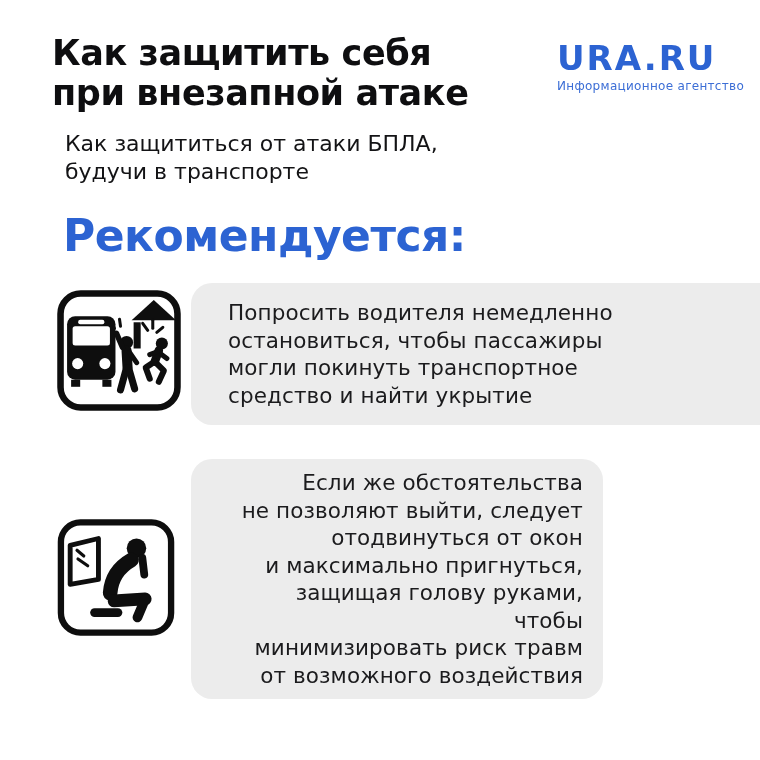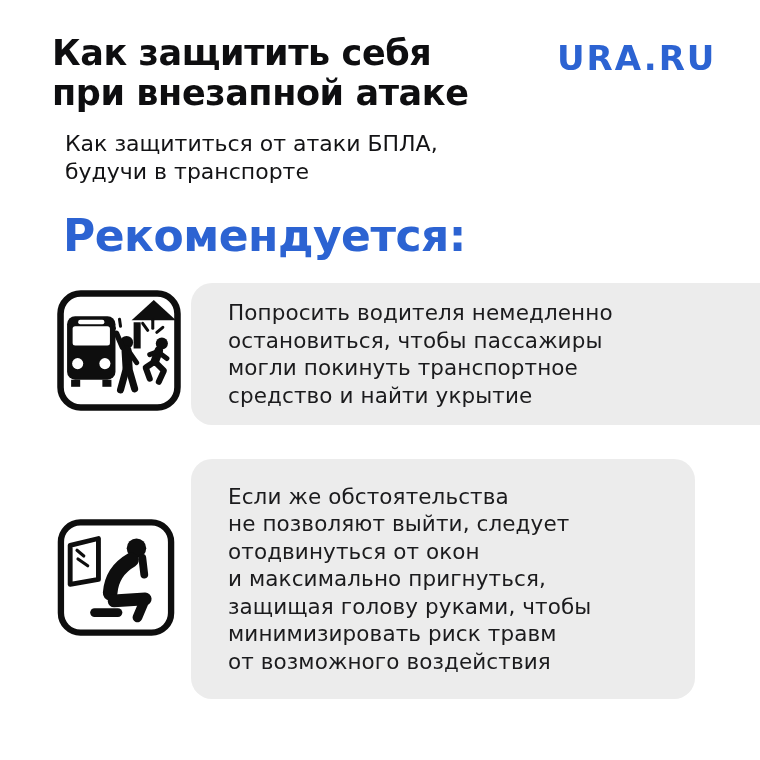--- a/index.html
+++ b/index.html
@@ -78,21 +78,21 @@
   #rec2-icon { left: 57px;  top: 519px; width: 118px; height: 117px; }
 
   .card {
     position: absolute;
     background: #ececec;
     border-radius: 21px;
     display: flex;
     align-items: center;
   }
   #rec1-card { left: 191px; top: 283px; width: 613px; height: 142px; }
-  #rec2-card { left: 191px; top: 459px; width: 504px; height: 240px; }
+  #rec2-card { left: 191px; top: 459px; width: 412px; height: 240px; text-align: right; }
 
   .card-text {
     margin: 0;
     padding-left: 37px;
     padding-right: 20px;
     font-size: 21.5px;
     line-height: 27.5px;
     letter-spacing: 0.1px;
     font-weight: 400;
     color: #1b1b1d;
@@ -102,20 +102,21 @@
 </head>
 <body>
 
 <div class="page">
 
   <h1 class="page-title">Как защитить себя
 при внезапной атаке</h1>
 
   <div class="logo">
     <div class="logo-name">URA.RU</div>
+    <div class="logo-tagline">Информационное агентство</div>
   </div>
 
   <p class="page-subtitle">Как защититься от атаки БПЛА,
 будучи в транспорте</p>
 
   <h2 class="section-heading">Рекомендуется:</h2>
 
   <span class="icon-box" id="rec1-icon">
     <svg viewBox="0 0 123 120" xmlns="http://www.w3.org/2000/svg" aria-hidden="true">
       <rect x="3.5" y="3.5" width="116" height="113" rx="20" fill="#ffffff" stroke="#0e0e0e" stroke-width="6.5"></rect>

